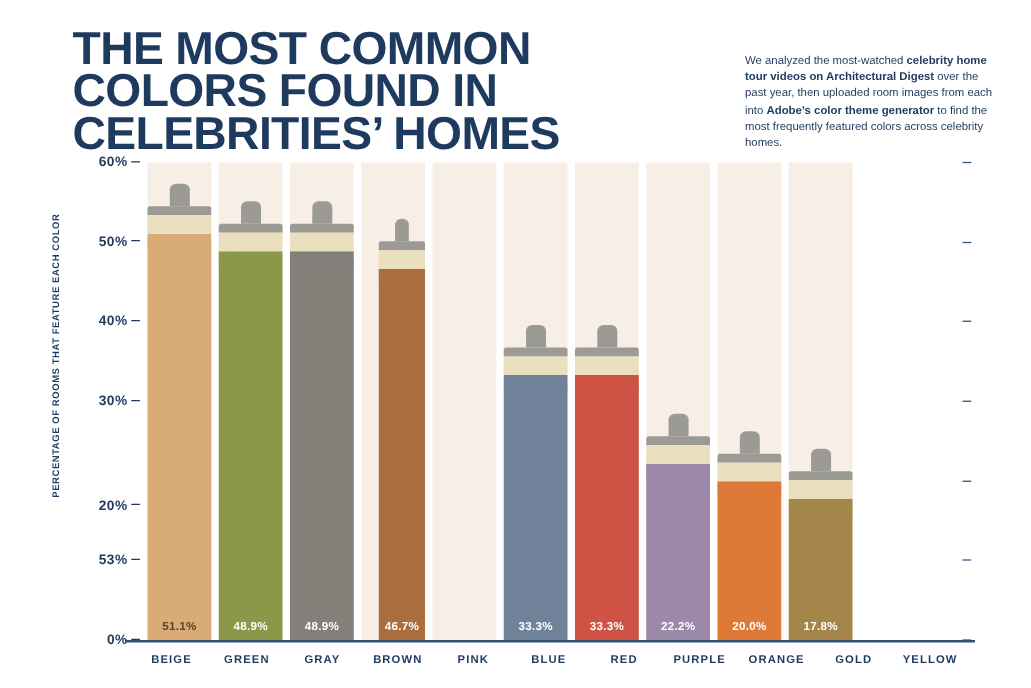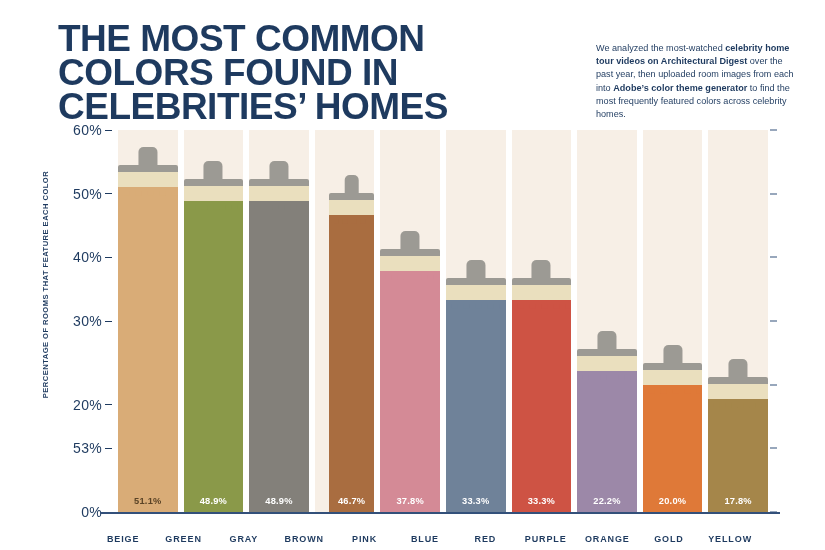--- a/index.html
+++ b/index.html
@@ -90,22 +90,22 @@
     left: 60px;
     top: 0px;
     width: 52px;
     height: 382px;
   }
   .ytick {
     position: absolute;
     right: 0;
     width: 52px;
     text-align: right;
-    font-size: 14px;
-    font-weight: normal;
+    font-size: 11px;
+    font-weight: bold;
     color: #1E3A5F;
     letter-spacing: 0.3px;
     transform: translateY(-50%);
   }
   .ytick .dash {
     display: inline-block;
     width: 7px;
     margin-left: 3px;
     border-top: 1.2px solid #1E3A5F;
     vertical-align: middle;
@@ -127,21 +127,21 @@
     width: 7px;
     border-top: 1.2px solid #33507A;
     transform: translateY(-50%);
   }
 
   
   #plot {
     position: absolute;
     left: 118px;
     top: 0px;
-    width: 650px;
+    width: 564px;
     height: 382px;
     display: flex;
     gap: 6px;
     align-items: flex-end;
   }
 
   #baseline {
     position: absolute;
     left: 100px;
     top: 382px;
@@ -220,27 +220,26 @@
     bottom: 6px;
     text-align: center;
     font-size: 9.3px;
     font-weight: bold;
     letter-spacing: 0.2px;
   }
 
   
   #xlabels {
     position: absolute;
-    left: 102px;
+    left: 116px;
     top: 388px;
     width: 650px;
     height: 26px;
     display: flex;
     gap: 18px;
-    align-items: flex-end;
   }
   .xlabel {
     flex: 1 1 0;
     text-align: center;
     font-size: 9px;
     font-weight: bold;
     color: #1E3A5F;
     letter-spacing: 0.9px;
     padding-top: 4px;
     white-space: nowrap;
@@ -343,32 +342,20 @@
             <div class="bristles">
               <div class="ferrule">
                 <div class="handle"></div>
               </div>
             </div>
             <div class="valuelabel" style="color: rgb(255, 255, 255);">46.7%</div>
           </div>
         </div>
         <div class="colcell">
           <div class="track"></div>
-          <div class="paint" style="height: 240.66px;">
-            <div class="paint-body" style="background: rgb(212, 138, 150);"></div>
-            <div class="drips"><svg viewBox="0 0 100 10" preserveAspectRatio="none" width="100%" height="100%">
-                <path d="M0,10 L0,3 L0,0 L10,0 L10,5 L20,5 L20,0 L30,0 L30,5 L40,5 L40,0 L50,0 L50,5 L60,5 L60,0 L70,0 L70,5 L80,5 L80,0 L90,0 L90,5 L100,5 L100,10 Z" fill="#D48A96"></path>
-              </svg></div>
-            <div class="bristles">
-              <div class="ferrule">
-                <div class="handle"></div>
-              </div>
-            </div>
-            <div class="valuelabel" style="color: rgb(255, 255, 255);">37.8%</div>
-          </div>
         </div>
         <div class="colcell">
           <div class="track"></div>
           <div class="paint" style="height: 212.01px;">
             <div class="paint-body" style="background: rgb(111, 130, 153);"></div>
             <div class="drips"><svg viewBox="0 0 100 10" preserveAspectRatio="none" width="100%" height="100%">
                 <path d="M0,10 L0,3 L0,0 L10,0 L10,5 L20,5 L20,0 L30,0 L30,5 L40,5 L40,0 L50,0 L50,5 L60,5 L60,0 L70,0 L70,5 L80,5 L80,0 L90,0 L90,5 L100,5 L100,10 Z" fill="#6F8299"></path>
               </svg></div>
             <div class="bristles">
               <div class="ferrule">

